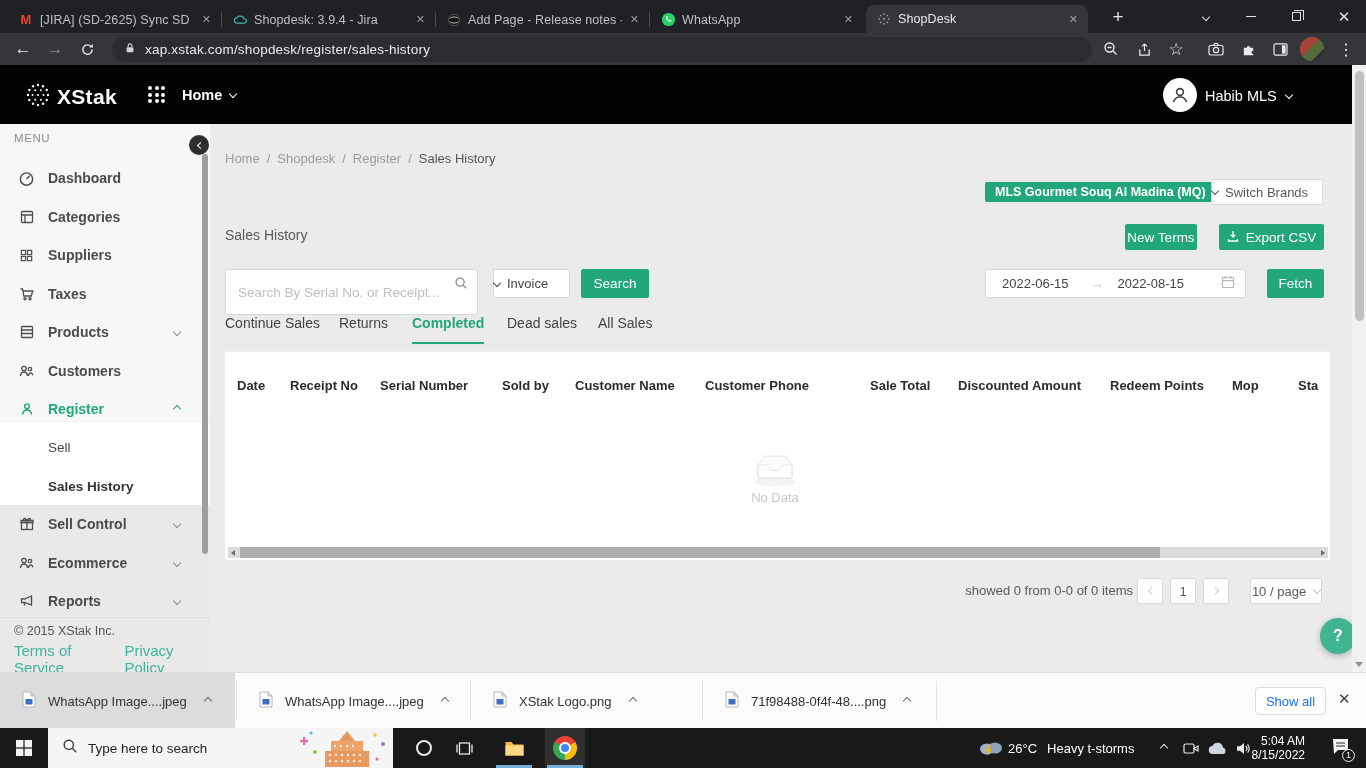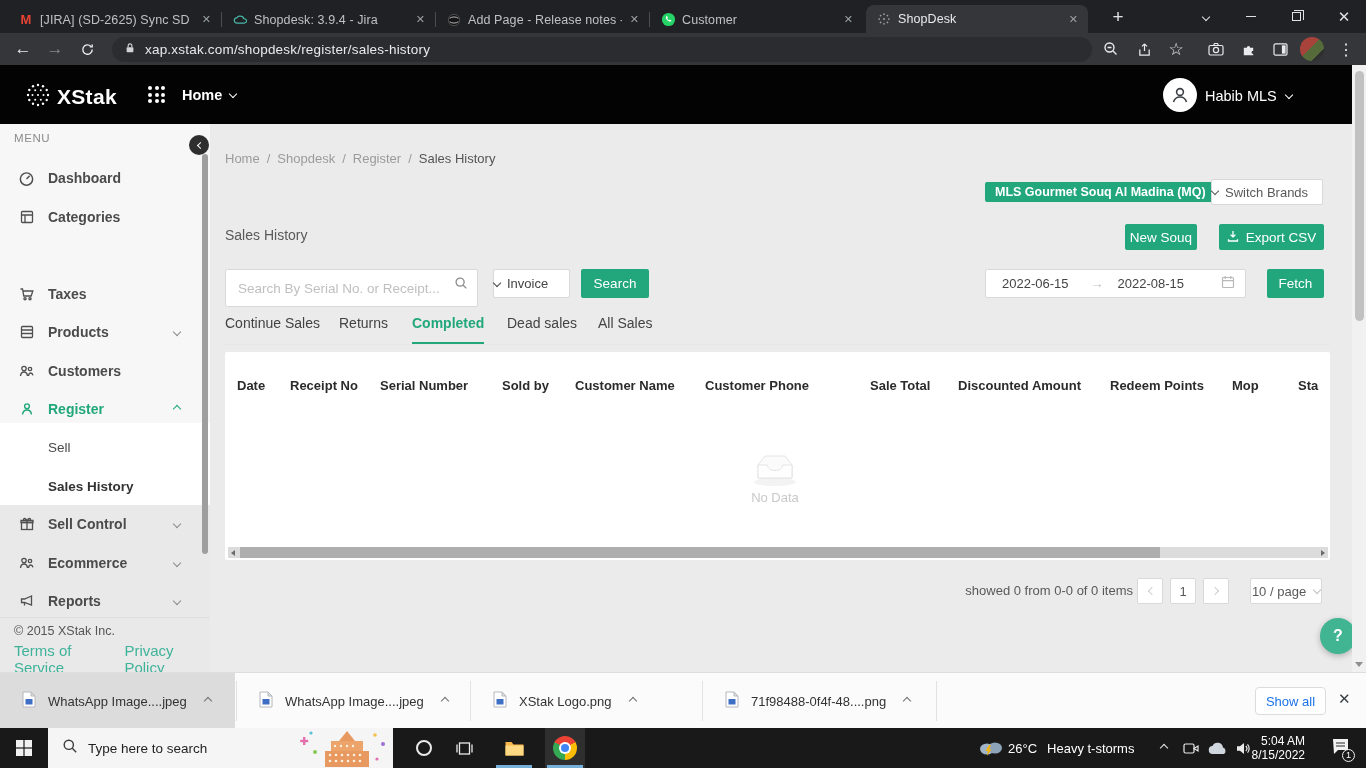--- a/index.html
+++ b/index.html
@@ -112,21 +112,21 @@
       <span class="tab-close">✕</span>
     </div>
     <div class="tab-sep" style="left:649px"></div>
     <div class="tab" style="left:650px">
       <span class="favicon">
         <svg width="15" height="15" viewBox="0 0 16 16">
             <circle cx="8" cy="8" r="7" fill="#25d366"></circle>
             <path d="M5.4 5c.3-.8 1-.8 1.3-.2l.5 1c.1.3 0 .6-.2.8l-.3.3c.4.8 1 1.4 1.8 1.8l.3-.3c.2-.2.5-.3.8-.2l1 .5c.6.3.6 1-.2 1.3-.7.3-1.6.2-2.6-.4A6.8 6.8 0 0 1 5.8 7.6c-.6-1-.7-2-.4-2.6z" fill="#fff"></path>
           </svg>
       </span>
-      <span class="tab-title">Customer</span>
+      <span class="tab-title">WhatsApp</span>
       <span class="tab-close">✕</span>
     </div>
     <div class="tab active" style="left:866px;width:222px">
       <span class="favicon">
         <svg width="14" height="14" viewBox="0 0 16 16" fill="#9aa0a6">
             <circle cx="8" cy="2.5" r="1"></circle>
             <circle cx="13.5" cy="8" r="1"></circle>
             <circle cx="8" cy="13.5" r="1"></circle>
             <circle cx="2.5" cy="8" r="1"></circle>
             <circle cx="11.9" cy="4.1" r="1"></circle>
@@ -280,20 +280,31 @@
     </div>
     <div class="sitem" style="top:35px">
       <span class="ic">
           <svg width="17" height="17" viewBox="0 0 16 16" stroke="#4f4f4f" stroke-width="1.4" fill="none">
             <circle cx="8" cy="8.5" r="5.8"></circle>
             <path d="M8 8.5l3-3"></path>
           </svg>
         </span>
       <span>Dashboard</span>
     </div>
+    <div class="sitem" style="top:112px">
+      <span class="ic">
+          <svg width="15" height="15" viewBox="0 0 16 16" stroke="#4f4f4f" stroke-width="1.3" fill="none">
+            <rect x="2.5" y="2.5" width="4.5" height="4.5"></rect>
+            <rect x="9" y="2.5" width="4.5" height="4.5"></rect>
+            <rect x="2.5" y="9" width="4.5" height="4.5"></rect>
+            <rect x="9" y="9" width="4.5" height="4.5"></rect>
+          </svg>
+        </span>
+      <span>Suppliers</span>
+    </div>
     <div class="sitem" style="top:151px">
       <span class="ic">
           <svg width="16" height="16" viewBox="0 0 16 16" stroke="#4f4f4f" stroke-width="1.3" fill="none">
             <path d="M1.5 3h2l1.3 7h7.4l1.6-5H4"></path>
             <circle cx="6" cy="12.8" r="1.1"></circle>
             <circle cx="11" cy="12.8" r="1.1"></circle>
           </svg>
         </span>
       <span>Taxes</span>
     </div>
@@ -387,30 +398,30 @@
     </div>
 
     <span class="badge abs" style="left:775px;top:58px">MLS Gourmet Souq Al Madina (MQ)</span>
     <span class="btn-white abs" style="left:1001px;top:55px;width:112px;height:26px;gap:7px">
       <span class="chv d" style="margin-top:-2px"></span>
       <span>Switch Brands</span>
     </span>
 
     <div class="abs" style="left:15px;top:103px;font-size:14px;color:#595959">Sales History</div>
     <span class="btn-green abs" style="left:915px;top:100px;width:72px;height:26px">
-        <span>New Souq</span>
+        <span>New Terms</span>
       </span>
     <span class="btn-green abs" style="left:1009px;top:100px;width:105px;height:26px;gap:7px">
       <span><svg width="12" height="12" viewBox="0 0 12 12" stroke="#fff" stroke-width="1.3" fill="none">
             <path d="M6 1v6M6 7L3.6 4.6M6 7l2.4-2.4M1.5 9.3v1.7h9V9.3"></path>
           </svg></span>
       <span>Export CSV</span>
     </span>
 
-    <input class="search abs" style="left: 15px; top: 145px; width: 253px; height: 38px;" placeholder="Search By Serial No. or Receipt...">
+    <input class="search abs" style="left: 15px; top: 145px; width: 253px; height: 46px;" placeholder="Search By Serial No. or Receipt...">
     <span class="abs" style="left:244px;top:152px"><svg width="15" height="15" viewBox="0 0 16 16" stroke="#8c8c8c" stroke-width="1.4" fill="none">
           <circle cx="6.5" cy="6.5" r="4.3"></circle>
           <path d="M9.8 9.8l3.4 3.4"></path>
         </svg></span>
     <span class="btn-white abs" style="left:283px;top:145px;width:77px;height:29px;gap:7px;color:#444">
       <span class="chv d" style="margin-top:-2px"></span>
       <span>Invoice</span>
     </span>
     <span class="btn-green abs" style="left:371px;top:145px;width:68px;height:29px">
         <span>Search</span>

